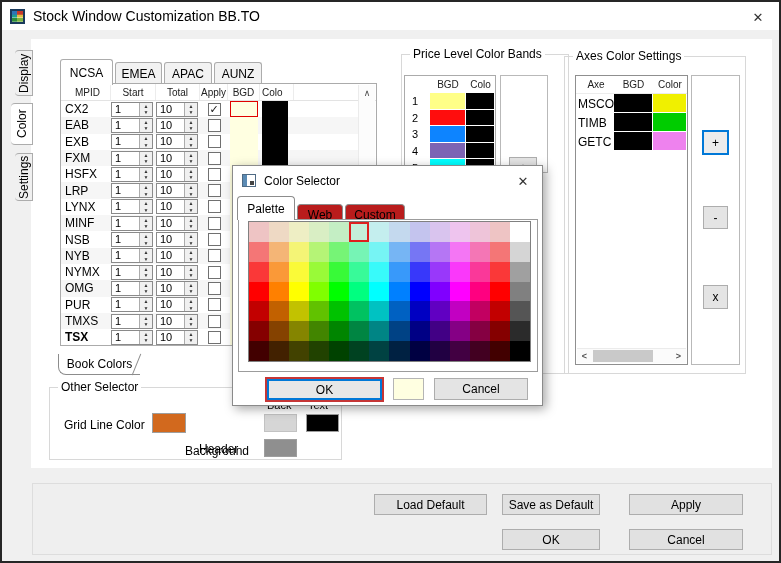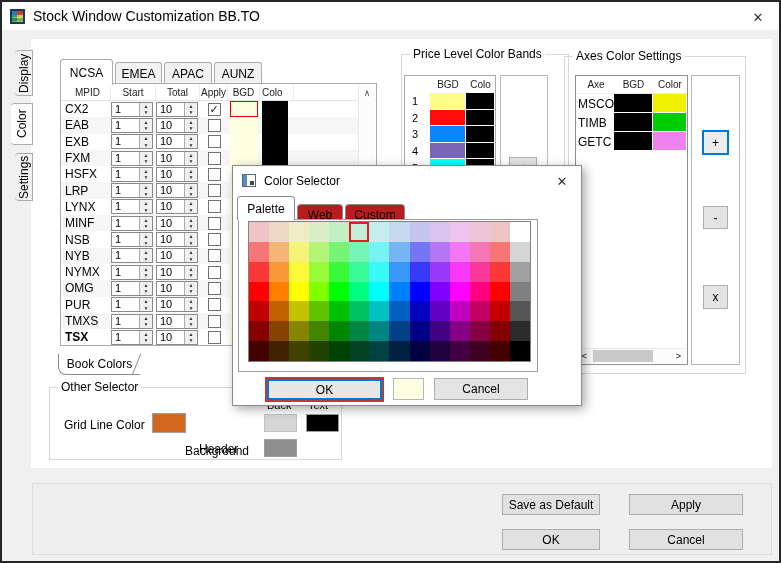--- a/index.html
+++ b/index.html
@@ -147,21 +147,21 @@
                   background:#EFEFEF; border:1px solid #DDDDDD; }
   .fbtn { position:absolute; height:21px; background:#E1E1E1; border:1px solid #ADADAD;
           display:flex; align-items:center; justify-content:center; font-size:12px; }
   #btn-load   { left:372px; top:492px; width:113px; }
   #btn-saveas { left:500px; top:492px; width:98px; }
   #btn-apply  { left:627px; top:492px; width:114px; }
   #btn-ok     { left:500px; top:527px; width:98px; }
   #btn-cancel { left:627px; top:527px; width:114px; }
 
   
-  .dialog { position:absolute; left:230px; top:163px; width:350px; height:241px; background:#FFF;
+  .dialog { position:absolute; left:230px; top:163px; width:311px; height:241px; background:#FFF;
             border:1px solid #8A8A8A; box-shadow:3px 3px 10px rgba(0,0,0,0.35); z-index:30; }
   .d-titlebar { position:absolute; left:0; top:0; right:0; height:29px; display:flex; align-items:center; }
   .d-icon { width:14px; height:13px; margin-left:9px; border:1px solid #4E6A84; background:#FFF; position:relative; }
   .d-icon::before { content:''; position:absolute; left:0; top:0; bottom:0; width:4px; background:#5B8BB4; }
   .d-icon::after { content:''; position:absolute; right:1px; bottom:1px; width:4px; height:4px; background:#444; }
   .d-title { margin-left:8px; font-size:12px; }
   .d-close { position:absolute; right:10px; top:6px; width:18px; height:18px; display:flex;
              align-items:center; justify-content:center; font-size:13px; color:#333; }
   .dtab { position:absolute; top:38px; height:20px; background:#b91c1c; border:1px solid #8C8C8C;
           border-bottom:none; border-radius:4px 4px 0 0; display:flex; align-items:center;
@@ -768,20 +768,21 @@
     <span class="lbl" style="left:149px;top:31px;margin-top:23px;">Header</span>
     <div class="swatch" style="left: 214px; top: 26px; width: 33px; height: 18px; border-color: rgb(194, 194, 194); background: rgb(214, 214, 214);"></div>
     <div class="swatch" style="left: 256px; top: 26px; width: 33px; height: 18px; background: rgb(0, 0, 0);"></div>
     <span class="lbl" style="left:135px;top:56px;">Background</span>
     <div class="swatch" style="left: 214px; top: 51px; width: 33px; height: 18px; background: rgb(143, 143, 143);"></div>
   </div>
 
 
 
   <div class="footer-panel"></div>
+  <div class="fbtn" id="btn-load">Load Default</div>
   <div class="fbtn" id="btn-saveas">Save as Default</div>
   <div class="fbtn" id="btn-apply">Apply</div>
   <div class="fbtn" id="btn-ok">OK</div>
   <div class="fbtn" id="btn-cancel">Cancel</div>
 
   <div class="dialog">
     <div class="d-titlebar">
       <div class="d-icon"></div>
       <span class="d-title">Color Selector</span>
       <div class="d-close">✕</div>

